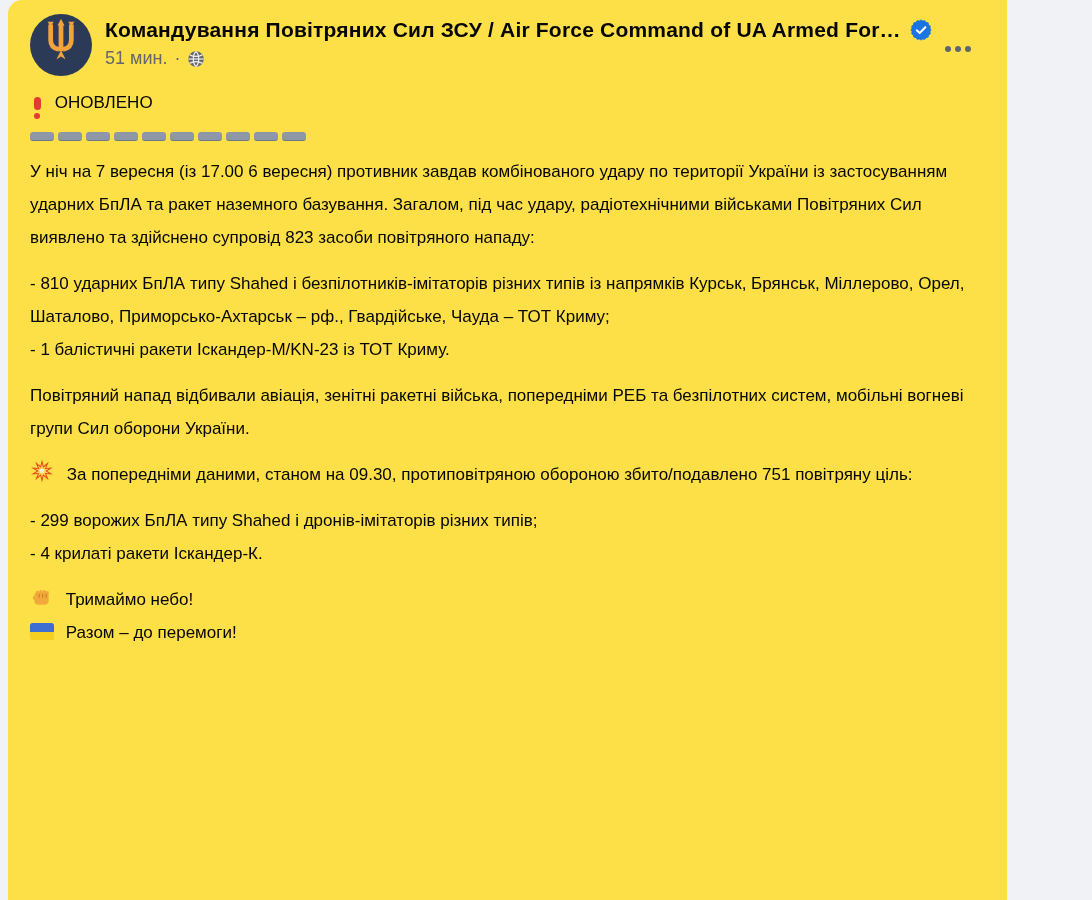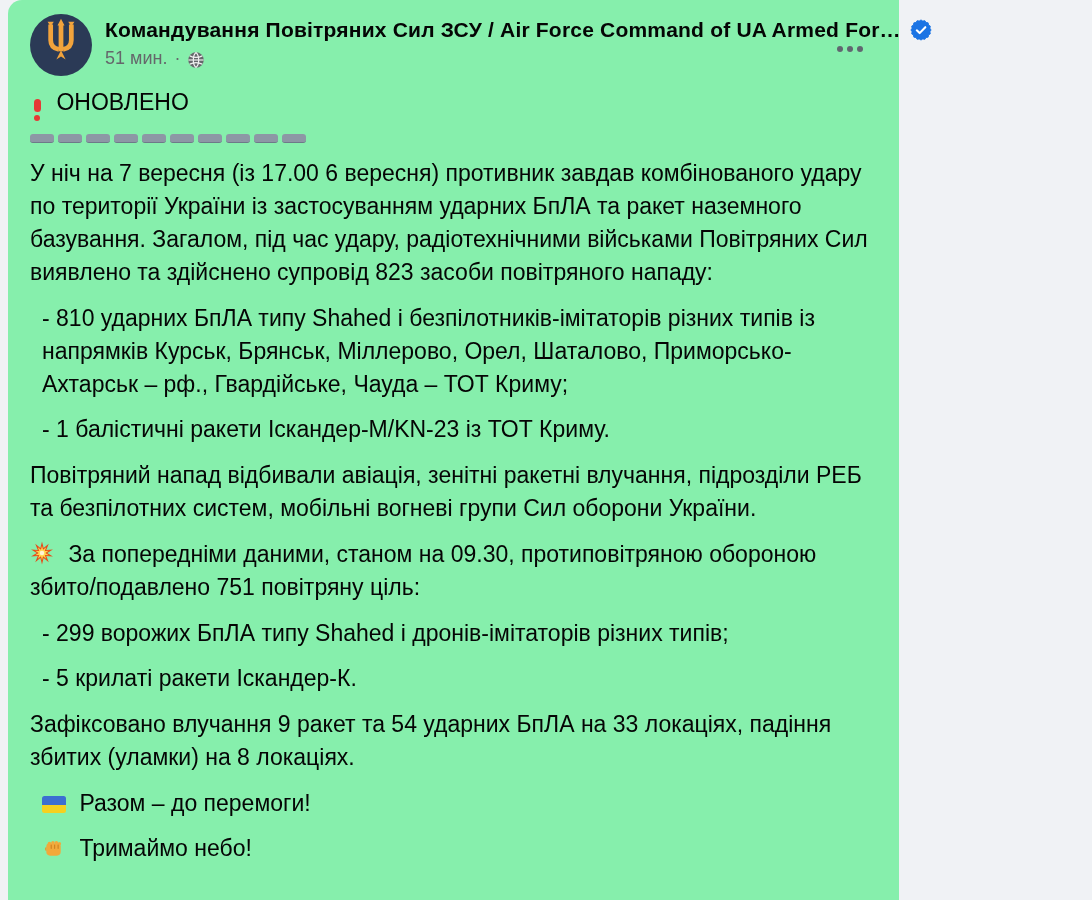--- a/index.html
+++ b/index.html
@@ -5,52 +5,52 @@
   * { box-sizing: border-box; }
   html, body { margin: 0; padding: 0; }
   body {
     width: 1092px; height: 900px; overflow: hidden;
     background: #f0f2f5;
     font-family: "Liberation Sans", "DejaVu Sans", sans-serif;
     color: #050505;
   }
   .card {
     margin-left: 8px;
-    width: 891px; min-height: 900px;
-    background: #86efac;
+    width: 999px; min-height: 900px;
+    background: #fde047;
     border-radius: 14px 0 0 0;
     padding: 14px 26px 20px 22px;
   }
   
   .header { position: relative; display: flex; gap: 13px; margin-bottom: 10px; }
   .avatar {
     flex: none; width: 62px; height: 62px; border-radius: 50%;
     background: #2b3a56; display: flex; align-items: center; justify-content: center;
     cursor: pointer;
   }
   .header-text { flex: 1; padding-top: 4px; min-width: 0; }
   .name-row { display: flex; align-items: center; gap: 9px; }
   .page-name {
     font-size: 21px; font-weight: bold; letter-spacing: .2px;
     white-space: nowrap; color: #050505; cursor: pointer;
   }
   .badge { flex: none; width: 22px; height: 22px; }
   .timestamp {
-    margin-top: 6px; display: flex; align-items: flex-end; gap: 7px;
+    margin-top: 6px; display: flex; align-items: center; gap: 7px;
     color: #65676b; font-size: 18px; cursor: pointer;
   }
   .menu-dots {
     position: absolute; right: 4px; top: 26px;
     display: flex; gap: 4px; padding: 6px; cursor: pointer;
   }
   .menu-dots i { width: 6px; height: 6px; border-radius: 50%; background: #606770; }
   
-  .post { font-size: 23px; line-height: 33px; }
+  .post { font-size: 17px; line-height: 33px; }
   .para { margin: 0 0 13px; }
-  .line { margin: 12px; }
+  .line { margin: 0; }
   .group { margin: 0 0 13px; }
   .emoji { display: inline-flex; vertical-align: -3px; margin-right: 8px; }
   
   .excl { display: inline-flex; flex-direction: column; align-items: center; width: 14px; vertical-align: -2px; margin-right: 6px; }
   .excl .bar { width: 7px; height: 13px; border-radius: 3.5px; background: #e53935; }
   .excl .dot { width: 6px; height: 6px; border-radius: 50%; background: #e53935; margin-top: 3px; }
   
   .dash-divider { display: flex; gap: 4px; margin: 2px 0 14px; }
   .dash { width: 24px; height: 9px; border-radius: 3px;
           background: #8d97a5; border-bottom: 1.5px solid #6e7988; }
@@ -140,61 +140,60 @@
         <span class="dash"></span>
       </div>
 
     <p class="para">У ніч на 7 вересня (із 17.00 6 вересня) противник завдав комбінованого удару по території України із застосуванням ударних БпЛА та ракет наземного базування. Загалом, під час удару, радіотехнічними військами Повітряних Сил виявлено та здійснено супровід 823 засоби повітряного нападу:</p>
 
     <div class="group">
       <p class="line">- 810 ударних БпЛА типу Shahed і безпілотників-імітаторів різних типів із напрямків Курськ, Брянськ, Міллерово, Орел, Шаталово, Приморсько-Ахтарськ – рф., Гвардійське, Чауда – ТОТ Криму;</p>
       <p class="line">- 1 балістичні ракети Іскандер-М/KN-23 із ТОТ Криму.</p>
     </div>
 
-    <p class="para">Повітряний напад відбивали авіація, зенітні ракетні влучання, підрозділи РЕБ та безпілотних систем, мобільні вогневі групи Сил оборони України.</p>
+    <p class="para">Повітряний напад відбивали авіація, зенітні ракетні війська, попередніми РЕБ та безпілотних систем, мобільні вогневі групи Сил оборони України.</p>
 
     <p class="para">
       <span class="emoji">
         <svg width="24" height="24" viewBox="0 0 24 24">
           <polygon fill="#e64a19" points="12.00,0.50 13.61,7.05 18.76,2.70 16.21,8.94 22.94,8.45 17.20,12.00 22.94,15.55 16.21,15.06 18.76,21.30 13.61,16.95 12.00,23.50 10.39,16.95 5.24,21.30 7.79,15.06 1.06,15.55 6.80,12.00 1.06,8.45 7.79,8.94 5.24,2.70 10.39,7.05"></polygon>
           <polygon fill="#ffd54f" points="12.00,4.80 13.05,8.77 16.23,6.18 14.75,10.00 18.85,9.78 15.40,12.00 18.85,14.22 14.75,14.00 16.23,17.82 13.05,15.23 12.00,19.20 10.95,15.23 7.77,17.82 9.25,14.00 5.15,14.22 8.60,12.00 5.15,9.78 9.25,10.00 7.77,6.18 10.95,8.77"></polygon>
           <circle cx="12" cy="12" r="2.3" fill="#fff3d6"></circle>
         </svg>
       </span>
       <span>За попередніми даними, станом на 09.30, протиповітряною обороною збито/подавлено 751 повітряну ціль:</span>
     </p>
 
     <div class="group">
       <p class="line">- 299 ворожих БпЛА типу Shahed і дронів-імітаторів різних типів;</p>
-      <p class="line">- 5 крилаті ракети Іскандер-К.</p>
+      <p class="line">- 4 крилаті ракети Іскандер-К.</p>
     </div>
 
-    <p class="para">Зафіксовано влучання 9 ракет та 54 ударних БпЛА на 33 локаціях, падіння збитих (уламки) на 8 локаціях.</p>
 
     <div class="group">
-      <p class="line">
-        <span class="flag"><span class="b" style="display:block"></span><span class="y" style="display:block"></span></span>
-        <span>Разом – до перемоги!</span>
-      </p>
       <p class="line">
         <span class="emoji">
           <svg width="23" height="23" viewBox="0 0 24 24">
             <path d="M4.5 10.5 a2.5 2.5 0 0 1 2.5 -2.5 h10 a2.5 2.5 0 0 1 2.5 2.5 v6 a4 4 0 0 1 -4 4 h-7 a4 4 0 0 1 -4 -4 Z" fill="#f2a93b"></path>
             <g fill="#f2a93b">
               <circle cx="7.8" cy="7.8" r="1.9"></circle>
                 <circle cx="11.4" cy="7.2" r="1.9"></circle>
               <circle cx="15" cy="7.2" r="1.9"></circle>
                 <circle cx="18.2" cy="8" r="1.7"></circle>
             </g>
             <path d="M4.5 11.5 c-1.8 .4 -1.8 3.6 0 4.2" fill="#e89a2e"></path>
             <g stroke="#c97f1e" stroke-width="1.1" fill="none" stroke-linecap="round">
               <path d="M9.6 9.5 v3.4"></path>
                 <path d="M13.2 9.5 v3.4"></path>
                 <path d="M16.8 9.5 v3.4"></path>
             </g>
           </svg>
         </span>
         <span>Тримаймо небо!</span>
       </p>
+      <p class="line">
+        <span class="flag"><span class="b" style="display:block"></span><span class="y" style="display:block"></span></span>
+        <span>Разом – до перемоги!</span>
+      </p>
     </div>
 
   </div>
 </div>
 
 </body></html>

